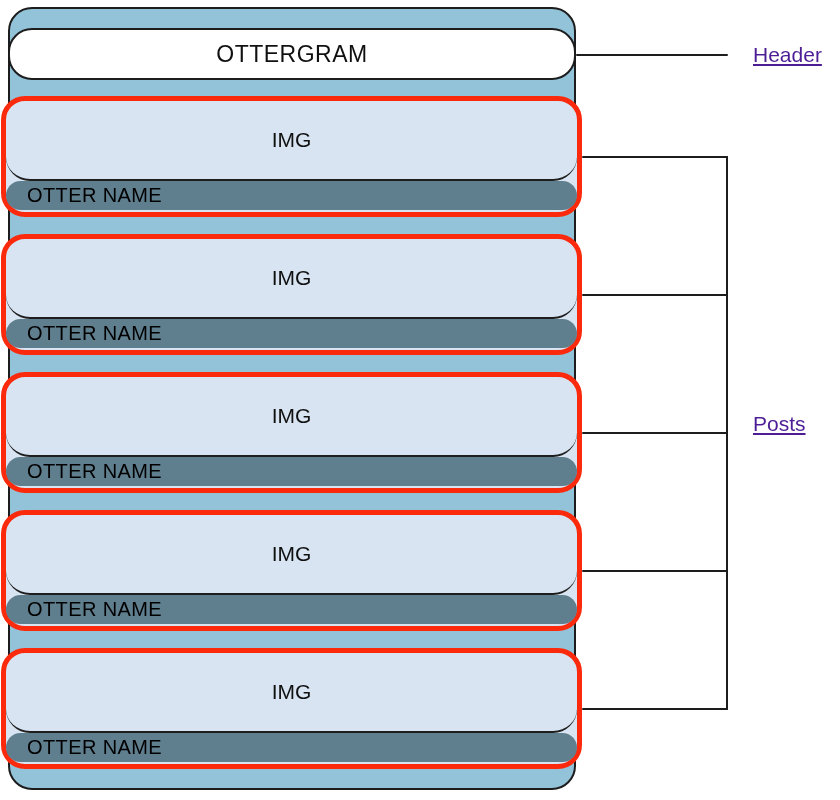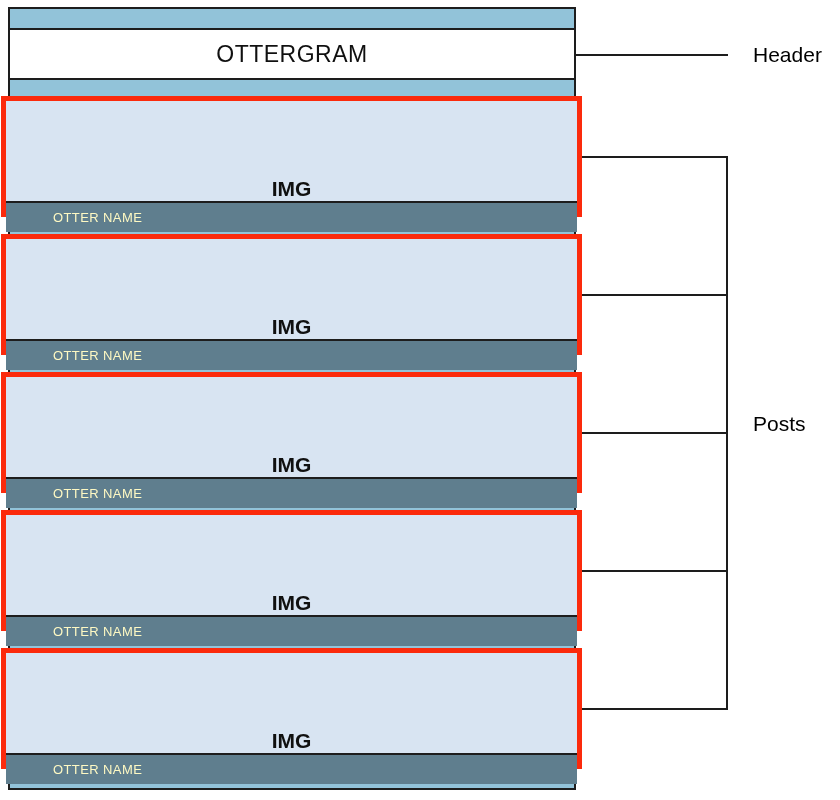--- a/index.html
+++ b/index.html
@@ -2,21 +2,21 @@
 <html style="--phone-bg: #92c3d9; --img-bg: #d8e4f2; --name-bg: #5f7e8e; --post-border: #fb2a0c; --line-color: #1d1d1d;"><head>
 <meta charset="utf-8">
 <style>
   :root {
     --phone-bg: #92c3d9;
     --img-bg: #d8e4f2;
     --name-bg: #5f7e8e;
     --post-border: #fb2a0c;
     --line-color: #1d1d1d;
   }
-  * { margin: 0; padding: 0; box-sizing: border-box; }
+  * { margin: 0; padding: 0; box-sizing: border-box; border-radius: 24px; }
   html, body { background: #ffffff; }
   body {
     width: 840px; height: 800px;
     position: relative;
     font-family: "Liberation Sans", "DejaVu Sans", sans-serif;
     overflow: hidden;
   }
   .abs { position: absolute; }
 
   
@@ -37,54 +37,54 @@
     font-size: 23px; letter-spacing: 0.5px; color: #101010;
   }
 
   
   .post {
     left: 1px; width: 581px; height: 121px;
     border: 5px solid var(--post-border);
     background: var(--img-bg);
   }
   .post .img-area {
-    height: 102px;
+    height: 80px;
     background: var(--img-bg);
     border-bottom: 2px solid var(--line-color);
-    display: flex; align-items: flex-end; justify-content: center; font-weight: bold;
+    display: flex; align-items: center; justify-content: center;
   }
   .post .img-area span { font-size: 21px; color: #101010; }
   .post .name-bar {
     height: 29px;
     background: var(--name-bg);
     display: flex; align-items: center;
     padding-left: 21px;
   }
-  .post .name-bar span { font-size: 13px; color: #fef9c3; letter-spacing: 0.4px; margin-left: 26px; }
+  .post .name-bar span { font-size: 20px; color: #000000; letter-spacing: 0.4px; }
 
   .p1 { top: 96px; }
   .p2 { top: 234px; }
   .p3 { top: 372px; }
   .p4 { top: 510px; }
   .p5 { top: 648px; }
 
   
   .hline { height: 2px; background: var(--line-color); }
   .vline { width: 2px; background: var(--line-color); }
 
   .header-line { left: 576px; top: 54px; width: 152px; }
   .post-line   { left: 582px; width: 146px; }
   .pl1 { top: 156px; }
   .pl2 { top: 294px; }
   .pl3 { top: 432px; }
   .pl4 { top: 570px; }
   .pl5 { top: 708px; }
   .bracket-vline { left: 726px; top: 156px; height: 554px; }
 
-  .anno-label { font-size: 21px; color: #000000; }
+  .anno-label { font-size: 21px; color: #4c1d95; text-decoration: underline; }
   .header-label { left: 753px; top: 43px; }
   .posts-label  { left: 753px; top: 412px; }
 </style>
 </head>
 <body>
 
 <div class="abs phone"></div>
 
 <div class="abs header-box">
   <span>OTTERGRAM</span>

